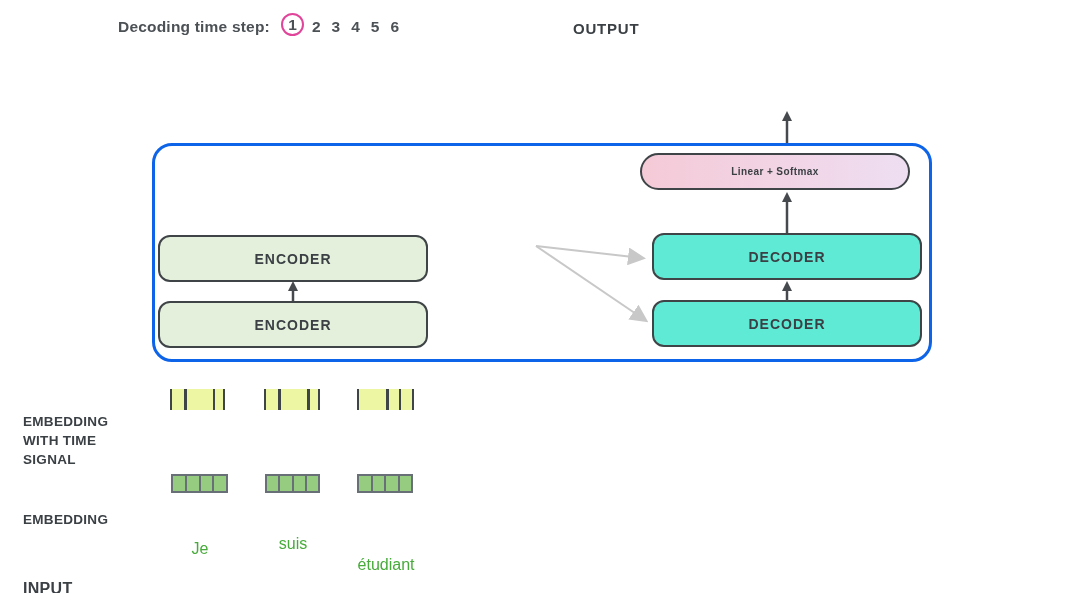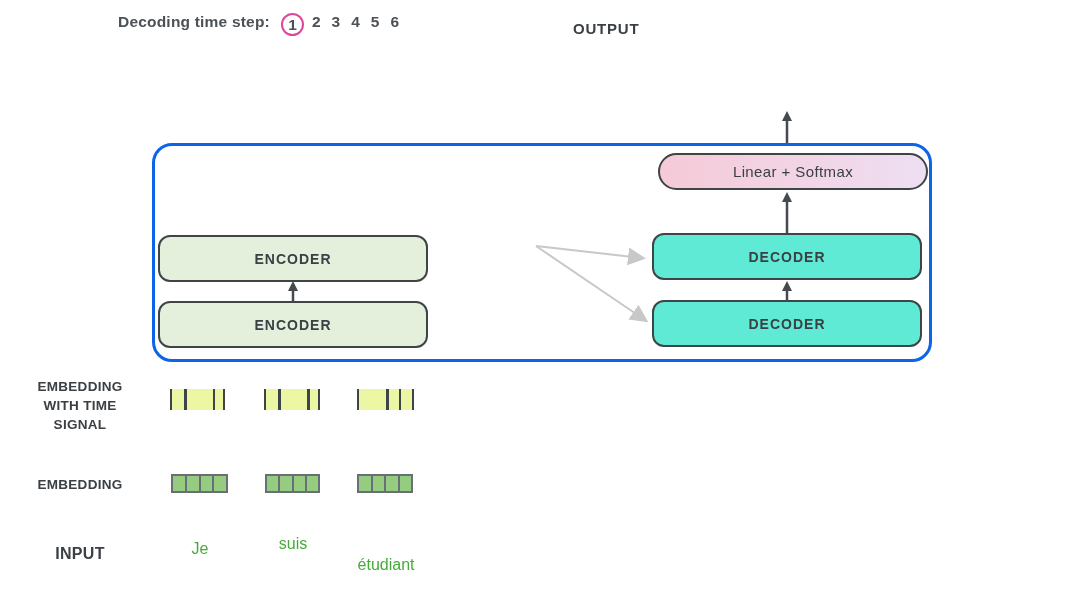--- a/index.html
+++ b/index.html
@@ -6,21 +6,21 @@
   body { background: #ffffff; font-family: "Liberation Sans", sans-serif; }
   .canvas {
     position: relative; width: 1079px; height: 593px;
     background: #ffffff; overflow: hidden;
     font-family: "Liberation Sans", sans-serif;
   }
 
   
   .decoding-row {
     position: absolute; left: 118px; top: 13px;
-    display: flex; align-items: flex-start; gap: 11px;
+    display: flex; align-items: flex-end; gap: 11px;
     color: #4c5156; font-size: 15.5px; font-weight: 700;
   }
   .decoding-label { margin-right: 3px; letter-spacing: 0.2px; }
   .step { display: inline-flex; align-items: center; justify-content: center; }
   .step.selected {
     width: 23px; height: 23px; border: 2.5px solid #e0459a;
     border-radius: 50%; margin: 0 -3px;
   }
   .output-label {
     position: absolute; left: 573px; top: 20px;
@@ -40,35 +40,35 @@
     display: flex; align-items: center; justify-content: center;
     color: #3b4045; font-size: 14px; font-weight: 700; letter-spacing: 1px;
   }
   .encoder { left: 158px; background: #e4f0dc; }
   .encoder.top { top: 235px; }
   .encoder.bottom { top: 301px; }
   .decoder { left: 652px; background: #5eead4; }
   .decoder.top { top: 233px; }
   .decoder.bottom { top: 300px; }
   .linear-softmax {
-    position: absolute; left: 658px; top: 153px; width: 270px; height: 37px;
+    position: absolute; left: 640px; top: 153px; width: 270px; height: 37px;
     border: 2.5px solid #3f4447; border-radius: 18.5px;
     background: linear-gradient(90deg, #f5cad7 0%, #eedef2 100%);
     display: flex; align-items: center; justify-content: center;
-    color: #3b4045; font-size: 15px; font-weight: 400; letter-spacing: 0.4px;
+    color: #3b4045; font-size: 10px; font-weight: 700; letter-spacing: 0.4px;
   }
 
   .arrow-svg { position: absolute; overflow: visible; }
 
   
   .side-label {
     position: absolute; left: 23px; width: 114px;
-    text-align: center; color: #3b4045;
+    text-align: left; color: #3b4045;
     font-size: 13.5px; font-weight: 700; letter-spacing: 0.3px;
-    white-space: pre-line; line-height: 19px;
+    white-space: pre-line; line-height: 19px; margin-top: 35px;
   }
   .lbl-time { top: 377px; }
   .lbl-emb  { top: 475px; }
   .lbl-input{ top: 544px; font-size: 16px; }
 
   
   .ts-vec {
     position: absolute; top: 389px; height: 21px;
     background: #edf6a3;
     border-left: 2.5px solid #3f4447; border-right: 2.5px solid #3f4447;

